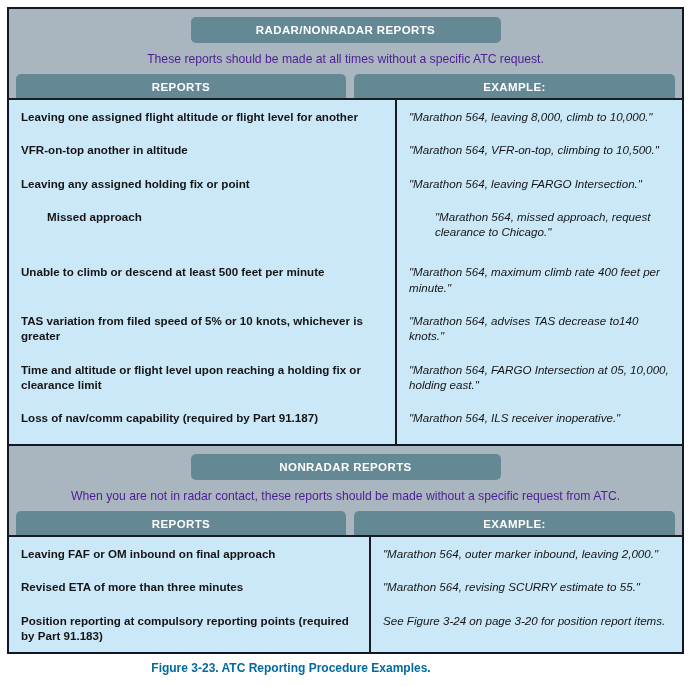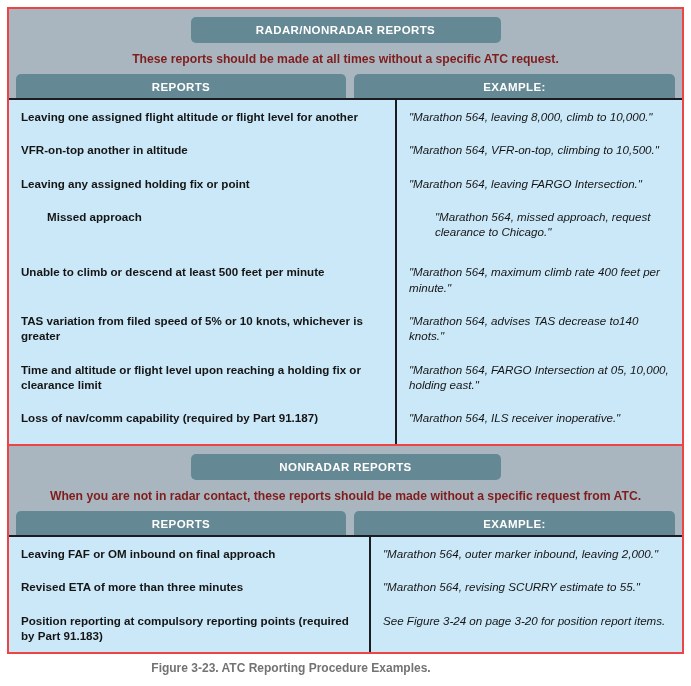--- a/index.html
+++ b/index.html
@@ -20,21 +20,21 @@
     height: 686px;
     background: #ffffff;
     box-sizing: border-box;
   }
 
   
   .panel {
     position: absolute;
     left: 7px;
     width: 677px;
-    border: 2px solid #ef4444;
+    border: 2px solid #0f172a;
     box-sizing: border-box;
     background: #cbe8f8;
   }
   .panel-head {
     background: #aab6bf;
     padding: 8px 0 0 0;
   }
   .title-bar-wrap {
     display: flex;
     justify-content: center;
@@ -46,23 +46,23 @@
     font-size: 11.5px;
     letter-spacing: 0.4px;
     text-align: center;
     padding: 7px 10px 7px 10px;
     border-radius: 5px;
     width: 310px;
     box-sizing: border-box;
   }
   .subtitle {
     text-align: center;
-    font-weight: bold;
+    font-weight: normal;
     font-size: 12.2px;
-    color: #7f1d1d;
+    color: #4c1d95;
     padding: 9px 6px 8px 6px;
   }
   .colheads {
     display: flex;
     padding: 0 7px 0 7px;
     gap: 8px;
   }
   .colhead {
     background: #658994;
     color: #ffffff;
@@ -101,21 +101,21 @@
   }
   .tbl tr.tall td { padding-bottom: 16px; padding-left: 38px; }
 
   .caption {
     position: absolute;
     left: 0;
     width: 582px;
     text-align: center;
     font-weight: bold;
     font-size: 12px;
-    color: #737373;
+    color: #0369a1;
   }
 </style>
 </head>
 <body>
 
 <div class="figure">
 
   <div class="panel" id="panel-0" style="top:7px;">
     <div class="panel-head">
       <div class="title-bar-wrap">

